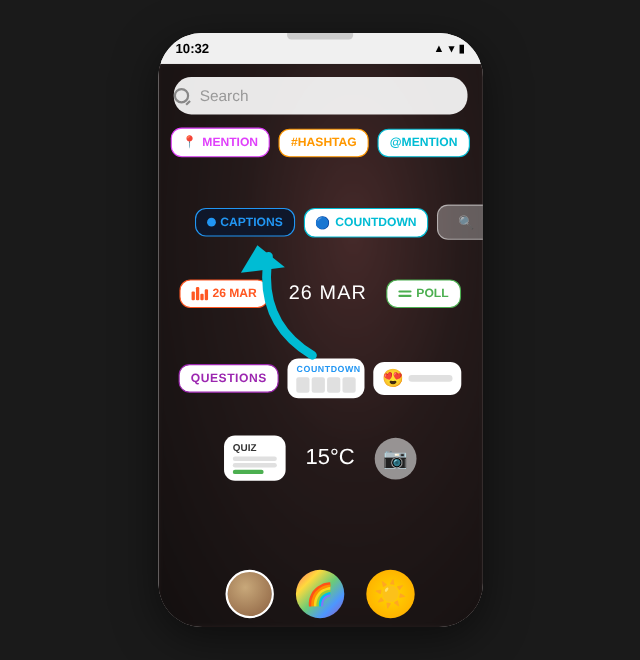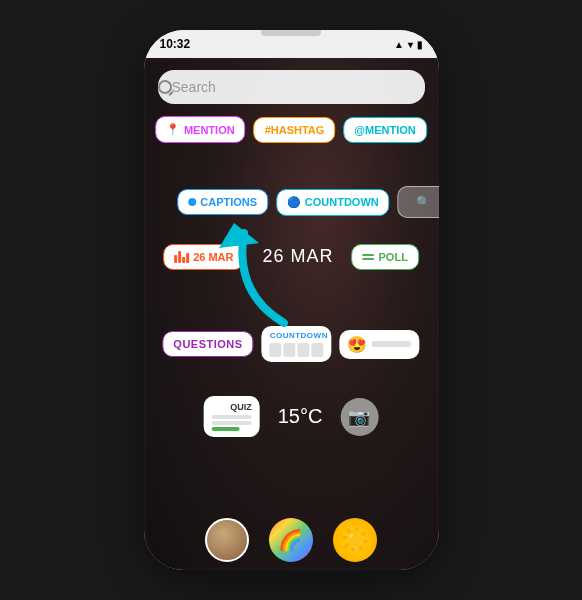--- a/index.html
+++ b/index.html
@@ -79,21 +79,21 @@
       position: absolute;
       top: 12px;
       left: 14px;
       right: 14px;
       background: rgba(255,255,255,0.9);
       border-radius: 16px;
       height: 34px;
       display: flex;
       align-items: center;
       padding: 0 0;
-      gap: 0;
+      gap: 10px;
     }
 
     .search-icon-circle {
       width: 14px;
       height: 14px;
       border: 2px solid #888;
       border-radius: 50%;
       position: relative;
       flex-shrink: 0;
     }
@@ -121,21 +121,21 @@
       gap: 8px;
     }
 
     
     .row1 { top: 58px; left: 50%; transform: translateX(-50%); }
 
     
     .row2 { top: 128px; left: 50%; transform: translateX(-50%); }
 
     
-    .row3 { top: 182px; left: 50%; transform: translateX(-50%); }
+    .row3 { top: 192px; left: 50%; transform: translateX(-50%); }
 
     
     .row4 { top: 268px; left: 50%; transform: translateX(-50%); }
 
     
     .row5 { top: 338px; left: 50%; transform: translateX(-50%); }
 
     .sticker {
       background: white;
       border-radius: 10px;
@@ -145,21 +145,21 @@
       white-space: nowrap;
       display: flex;
       align-items: center;
       gap: 4px;
     }
 
     .sticker.location { color: #E040FB; border: 1.5px solid #E040FB; }
     .sticker.mention { color: #00BCD4; border: 1.5px solid #00BCD4; }
     .sticker.hashtag { color: #FF9800; border: 1.5px solid #FF9800; }
 
-    .sticker.captions { color: #2196F3; border: 1.5px solid #2196F3; background: #ffffff; margin-left: 45px; }
+    .sticker.captions { color: #2196F3; border: 1.5px solid #2196F3; background: #0f172a; margin-left: 45px; }
     .sticker.donation { color: #00BCD4; border: 1.5px solid #00BCD4; }
     .sticker.search-sticker { 
       background: rgba(255,255,255,0.3); 
       border: 1.5px solid rgba(255,255,255,0.5);
       width: 52px;
       height: 32px;
       justify-content: center;
     }
 
     .sticker.music { color: #FF5722; border: 1.5px solid #FF5722; }
@@ -226,21 +226,21 @@
     .quiz-sticker {
       background: white;
       border-radius: 10px;
       padding: 6px 8px;
       width: 56px;
     }
     .quiz-label {
       font-size: 9px;
       font-weight: 700;
       color: #333;
-      text-align: right;
+      text-align: left;
       margin-bottom: 3px;
     }
     .quiz-lines { display: flex; flex-direction: column; gap: 2px; }
     .quiz-line {
       height: 4px;
       background: #e0e0e0;
       border-radius: 2px;
     }
     .quiz-line.active { background: #4CAF50; width: 70%; }
 

